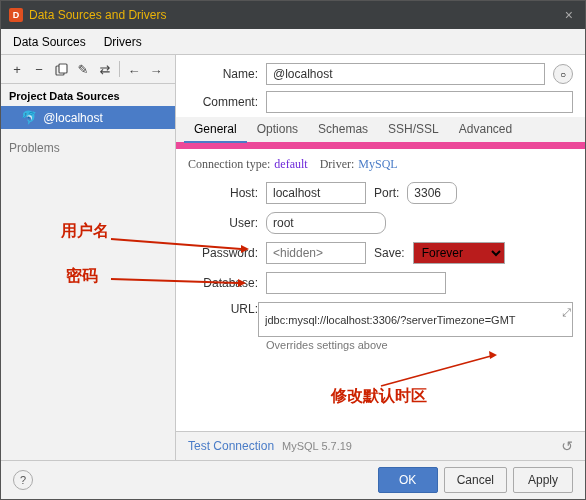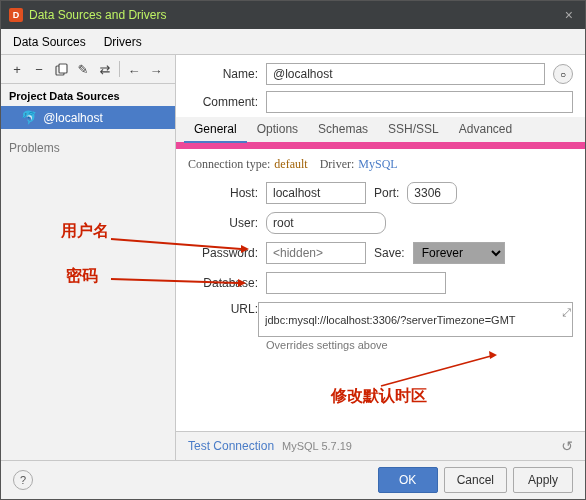--- a/index.html
+++ b/index.html
@@ -29,21 +29,21 @@
     .title-bar-icon {
       width: 14px; height: 14px;
       background: #e05020;
       border-radius: 2px;
       display: flex; align-items: center; justify-content: center;
       font-size: 9px; color: #fff; font-weight: bold;
     }
     .title-bar-text {
       flex: 1;
       font-size: 12px;
-      color: #bef264;
+      color: #eab308;
     }
     .title-bar-close {
       color: #aaa;
       font-size: 14px;
       cursor: pointer;
       padding: 0 4px;
     }
 
     .menu-bar {
       background: #f2f2f2;
@@ -225,21 +225,21 @@
 
     .conn-type-row {
       display: flex;
       align-items: center;
       gap: 4px;
       margin-bottom: 10px;
       font-size: 12px;
       font-family: Liberation Serif, serif;
     }
     .conn-type-label { color: #555; }
-    .conn-type-val { color: #a16207; cursor: pointer; }
+    .conn-type-val { color: #6d28d9; cursor: pointer; }
     .driver-label { color: #555; margin-left: 8px; }
     .driver-val { color: #4a7cc7; cursor: pointer; }
 
     .form-row {
       display: flex;
       align-items: center;
       margin-bottom: 8px;
       gap: 8px;
     }
     .field-label {
@@ -266,21 +266,21 @@
 
     .save-label {
       color: #333;
       font-size: 12px;
     }
     .save-select {
       height: 22px;
       border: 1px solid #aaa;
       font-size: 12px;
       padding: 0 4px;
-      background: #a3a3a3;
+      background: #b91c1c;
       cursor: pointer;
     }
 
     .url-row {
       display: flex;
       align-items: flex-start;
       margin-bottom: 2px;
     }
     .url-input-wrap {
       flex: 1;

